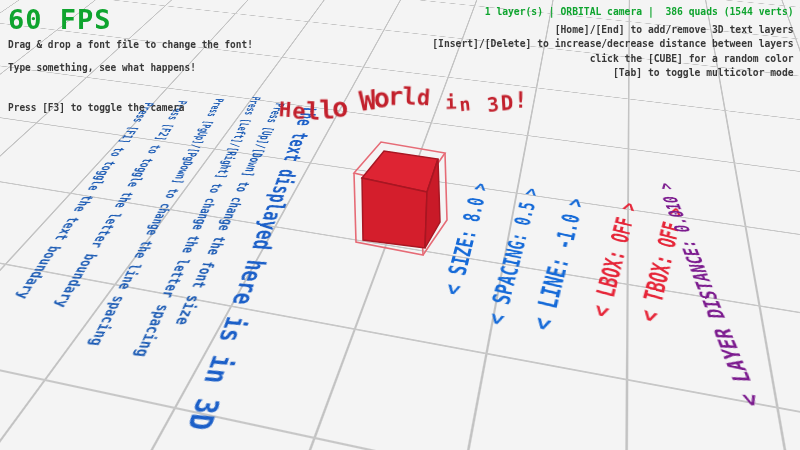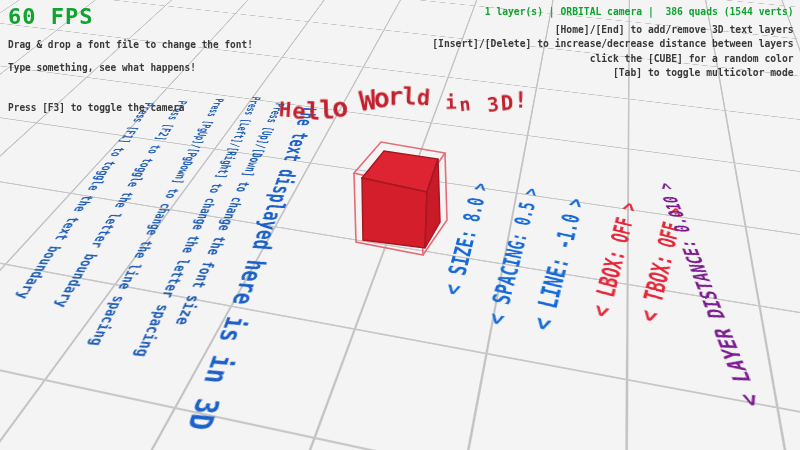--- a/index.html
+++ b/index.html
@@ -17,21 +17,21 @@
           background-position:-62px -58px;}
   .ground-text{position:absolute;white-space:nowrap;font-weight:bold;line-height:1;letter-spacing:0;}
   
   .cube-svg{position:absolute;left:325px;top:125px;z-index:3;}
   
   .hello{position:absolute;left:278px;top:92px;z-index:4;font-weight:bold;font-size:23px;
          white-space:nowrap;transform:rotate(-2deg);}
   .hello span{display:inline-block;}
   
   .hud{position:absolute;z-index:10;font-weight:bold;color:#383838;}
-  .fps{left:8px;top:4px;font-size:22px;letter-spacing:1px;}
+  .fps{left:8px;top:4px;font-size:27px;letter-spacing:1px;}
   .left-hints{left:8px;top:33px;font-size:11px;line-height:23px;transform:scaleX(0.86);transform-origin:left top;}
   .camera-hint{left:8px;top:101px;font-size:11px;transform:scaleX(0.86);transform-origin:left top;}
   .right-hints{right:6px;top:5px;font-size:11px;line-height:14.5px;text-align:right;
                transform:scaleX(0.88);transform-origin:right top;}
   .status{white-space:pre;margin-bottom:3px;}
 </style>
 </head>
 <body>
 
 <div id="app">

